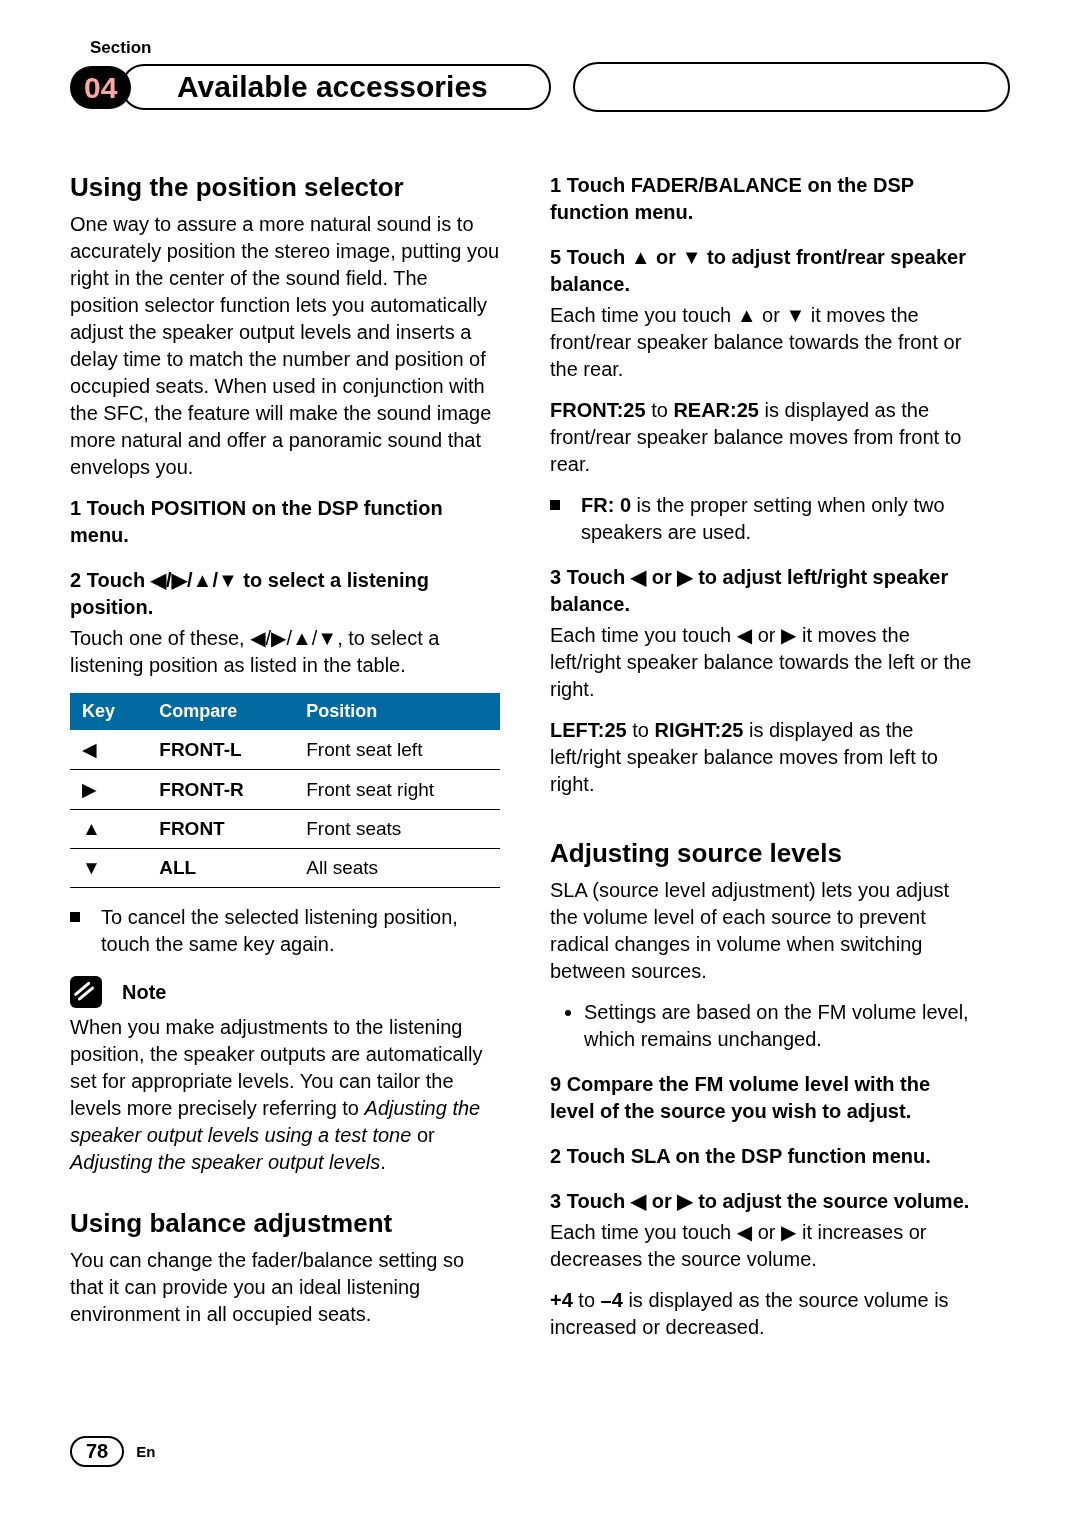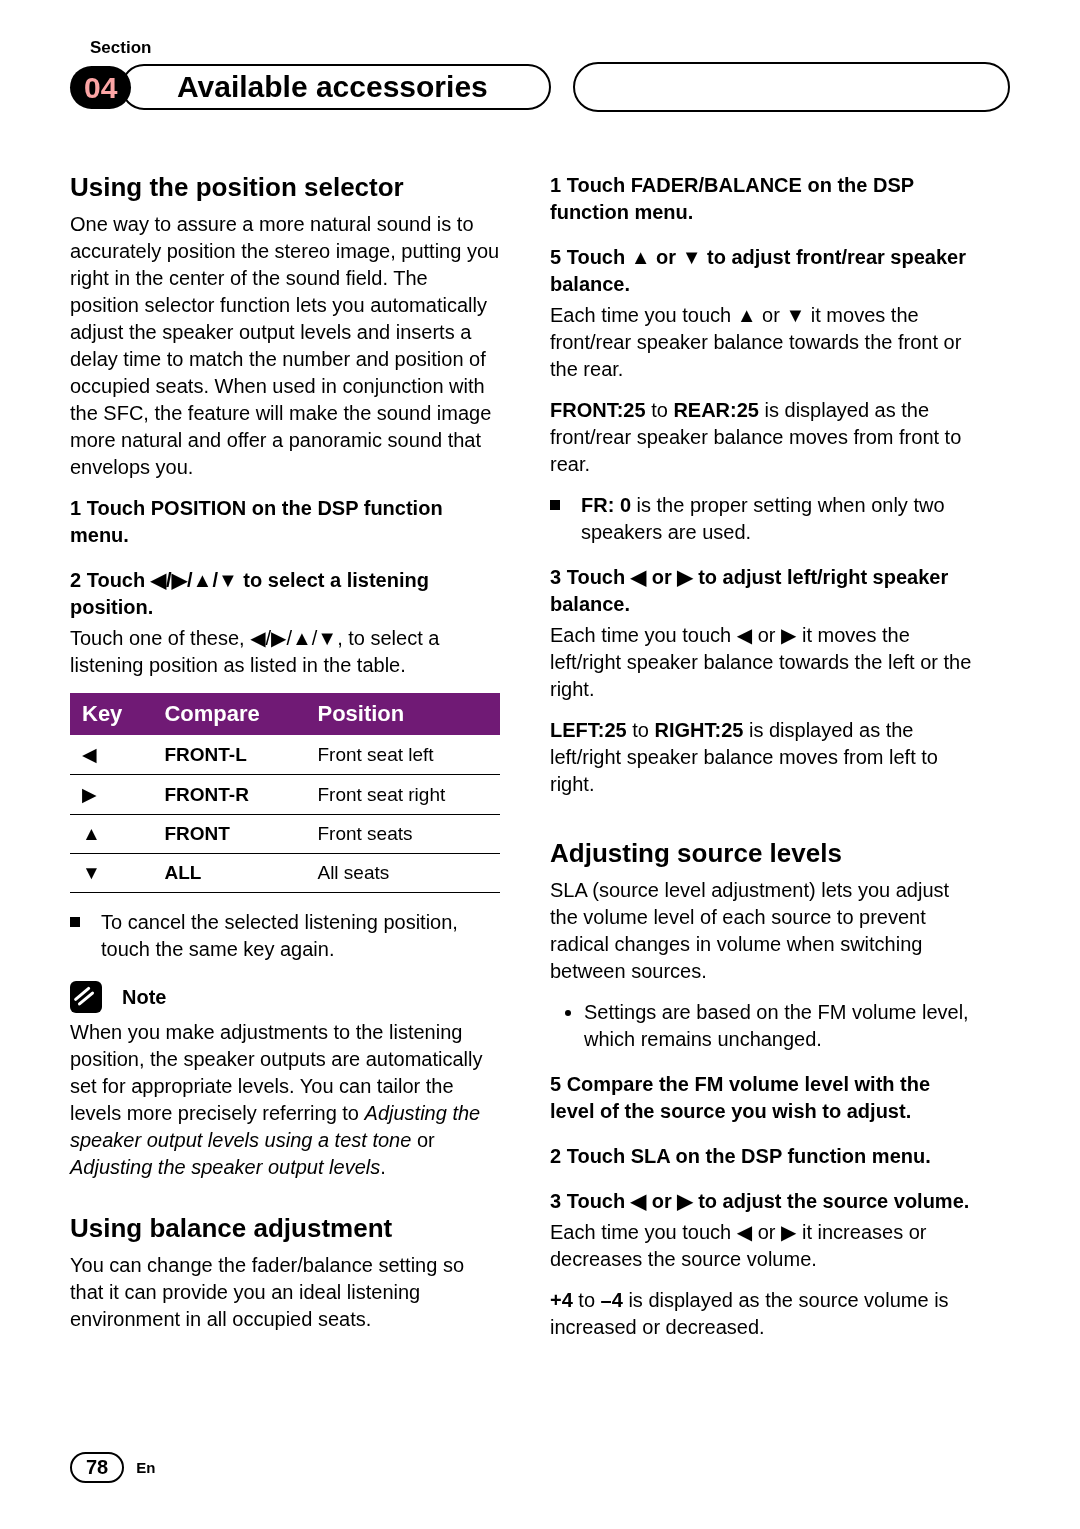--- a/index.html
+++ b/index.html
@@ -10,35 +10,35 @@
   .chap-badge { background:#000; color:#fca5a5; border-radius:22px; padding:2px 14px 2px 14px; font-size:30px; font-weight:bold; line-height:1.3; }
   .title-pill { border:2px solid #000; border-radius:28px; padding:4px 26px 4px 18px; margin-left:-10px; font-size:30px; font-weight:bold; flex:0 0 auto; width:430px;text-align:center; }
   .empty-pill { border:2px solid #000; border-radius:28px; height:50px; flex:1; margin-left:22px; }
   .cols { display:flex; gap:50px; }
   .col { width:430px; }
   h2 { font-size:26px; font-weight:bold; margin-bottom:8px; }
   p, .body-text { font-size:20px; line-height:1.35; margin-bottom:14px; }
   .step { font-size:20px; font-weight:bold; line-height:1.35; margin-bottom:4px; }
   .sub { font-size:20px; line-height:1.35; margin-bottom:14px; }
   table { border-collapse:collapse; width:100%; margin-bottom:16px; }
-  thead th { background:#701a75; color:#fff; text-align:left; font-size:22px; font-weight:bold; padding:8px 12px; }
+  thead th { background:#0369a1; color:#fff; text-align:left; font-size:18px; font-weight:bold; padding:8px 12px; }
   tbody td { border-bottom:1px solid #000; padding:8px 12px; font-size:19px; }
   tbody td:first-child { font-weight:normal; }
   tbody td:nth-child(2) { font-weight:bold; }
   .bullet-row { display:flex; gap:21px; font-size:20px; line-height:1.35; margin-bottom:18px; }
   .bullet-row .sq { width:10px; height:10px; background:#000; margin-top:8px; flex:0 0 auto; }
   .note-row { display:flex; align-items:center; gap:20px; margin-bottom:6px; }
   .note-icon { width:32px; height:32px; background:#000; border-radius:6px; position:relative; flex:0 0 auto; }
   .note-icon::after { content:""; position:absolute; left:6px; top:16px; width:20px; height:3px; background:#fff; border-radius:2px; transform:rotate(-40deg); box-shadow:0 -6px 0 #fff; }
   .note-label { font-size:20px; font-weight:bold; }
   .italic { font-style:italic; }
   .dot-list { list-style:disc; padding-left:34px; font-size:20px; line-height:1.35; margin-bottom:18px; }
   .dot-list li { margin-bottom:4px; }
   .inline-b { font-weight:bold; }
-  .footer { position:absolute; left:70px; bottom:46px; display:flex; align-items:center; gap:12px; }
+  .footer { position:absolute; left:70px; bottom:62px; display:flex; align-items:center; gap:12px; }
   .page-oval { border:2px solid #000; border-radius:18px; padding:2px 14px; font-size:20px; font-weight:bold; }
   .lang { font-size:15px; font-weight:bold; }
 </style>
 </head>
 <body>
 
 <div class="page">
   <div class="section-label">Section</div>
   <div class="header-row">
     <div class="chap-badge">04</div>
@@ -126,21 +126,21 @@
         <span class="inline-b">LEFT:25</span><span> to </span><span class="inline-b">RIGHT:25</span><span> is displayed as the left/right speaker balance moves from left to right.</span>
       </p>
 
       <div style="height:26px"></div>
       <h2>Adjusting source levels</h2>
       <p>SLA (source level adjustment) lets you adjust the volume level of each source to prevent radical changes in volume when switching between sources.</p>
       <ul class="dot-list">
         <li>Settings are based on the FM volume level, which remains unchanged.</li>
       </ul>
 
-      <div class="step">5    Compare the FM volume level with the level of the source you wish to adjust.</div>
+      <div class="step">9    Compare the FM volume level with the level of the source you wish to adjust.</div>
       <div style="height:14px"></div>
       <div class="step">2    Touch SLA on the DSP function menu.</div>
       <div style="height:14px"></div>
       <div class="step">3    Touch ◀ or ▶ to adjust the source volume.</div>
       <div class="sub">Each time you touch ◀ or ▶ it increases or decreases the source volume.</div>
       <p>
         <span class="inline-b">+4</span><span> to </span><span class="inline-b">–4</span><span> is displayed as the source volume is increased or decreased.</span>
       </p>
     </div>
   </div>

